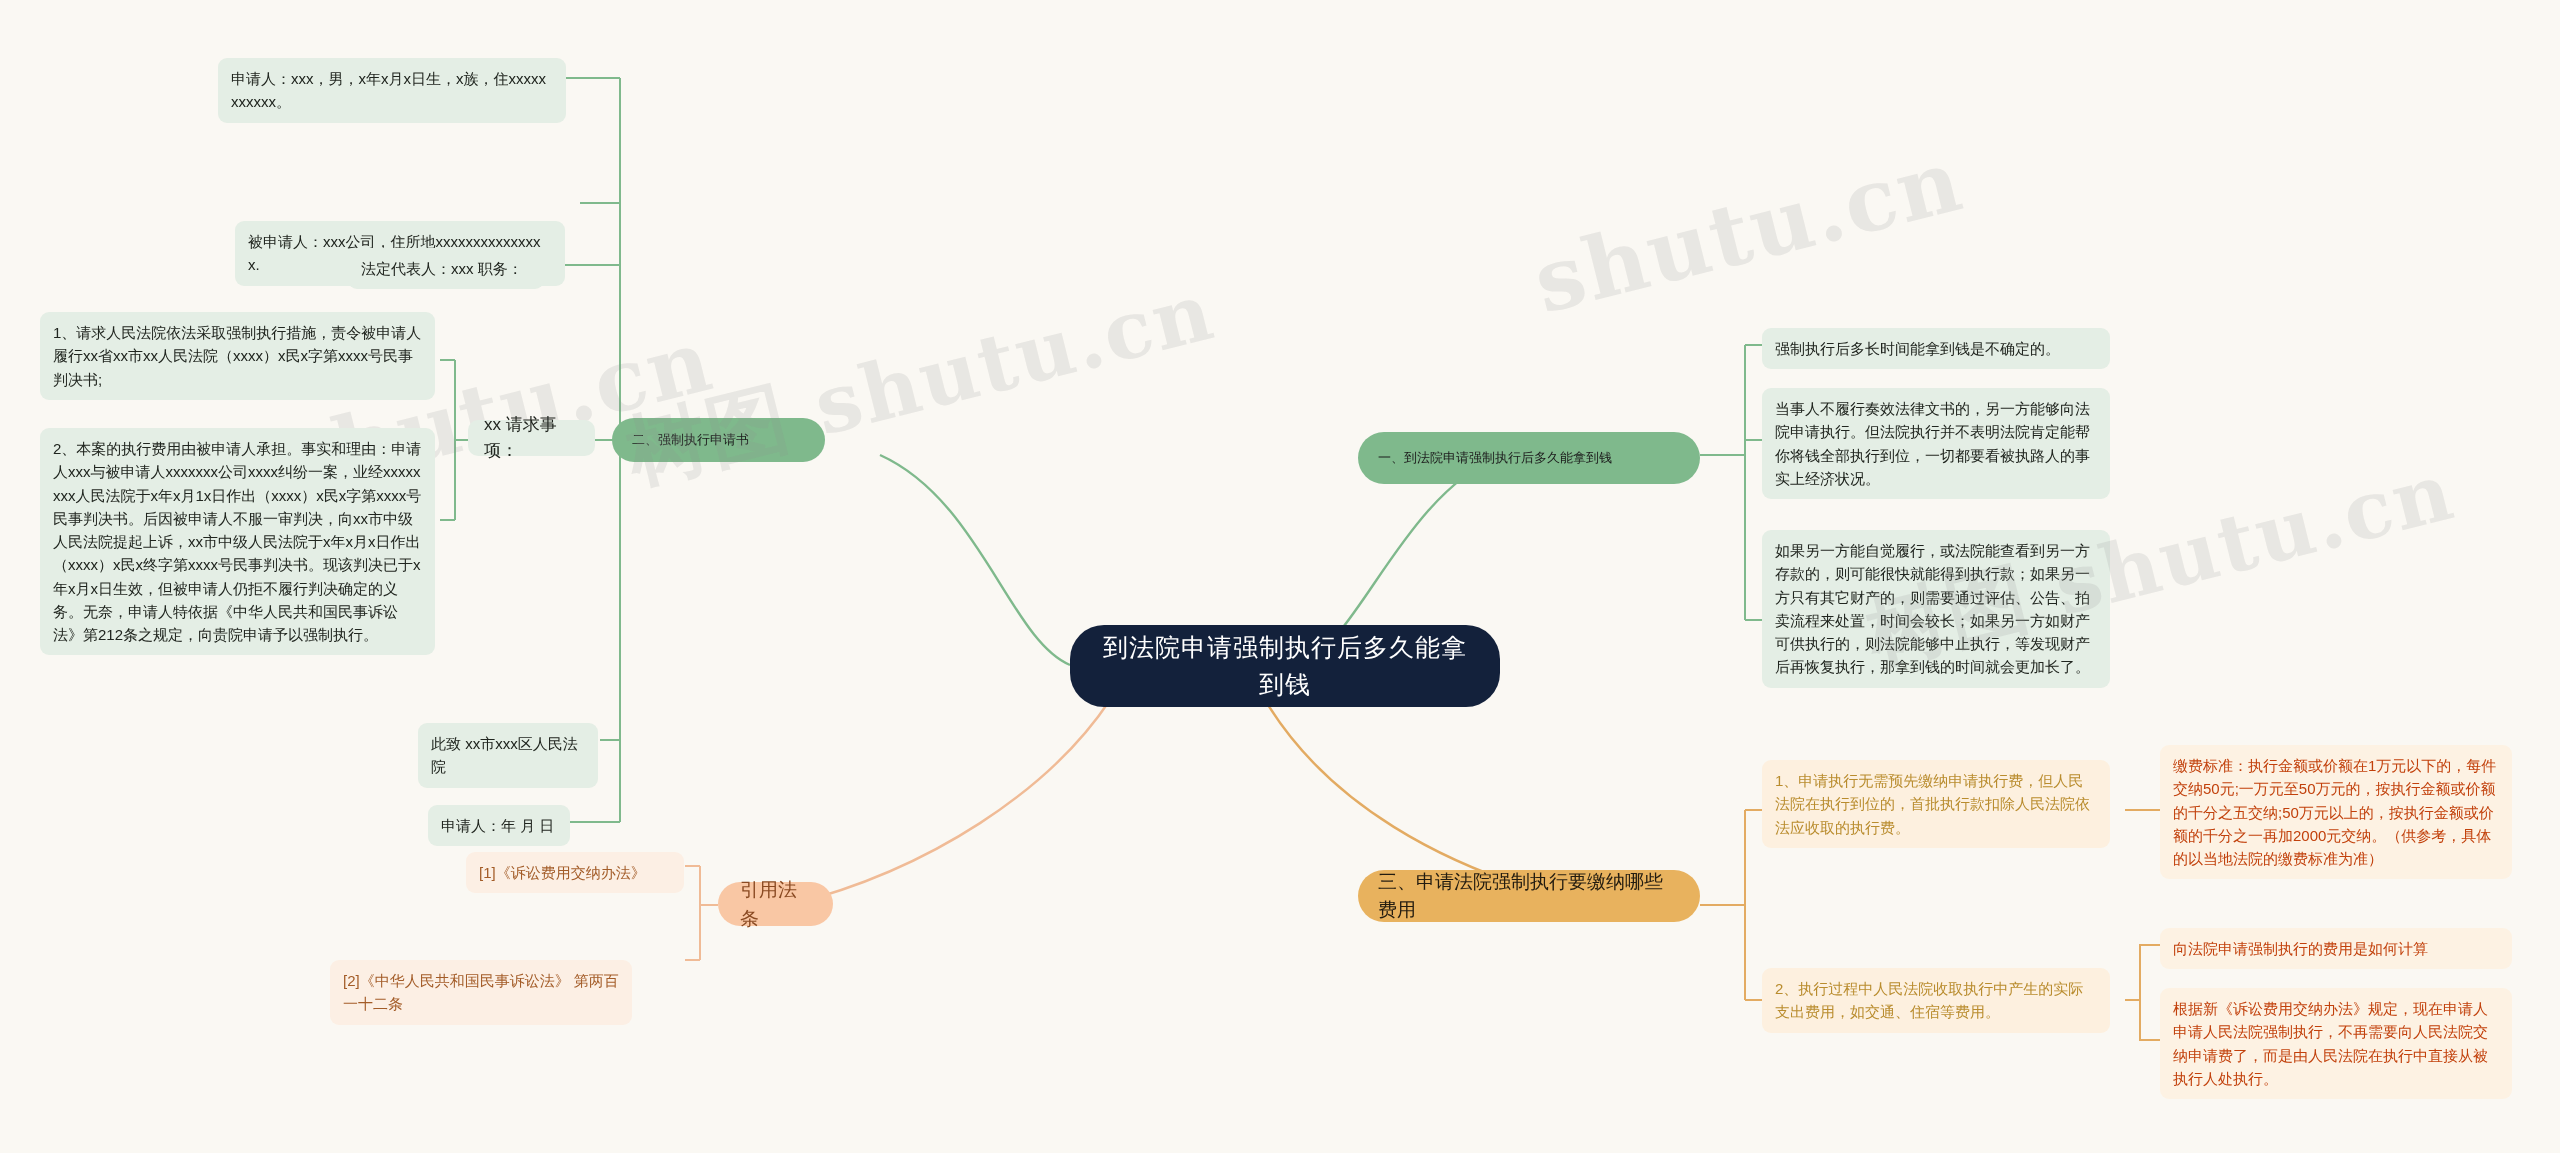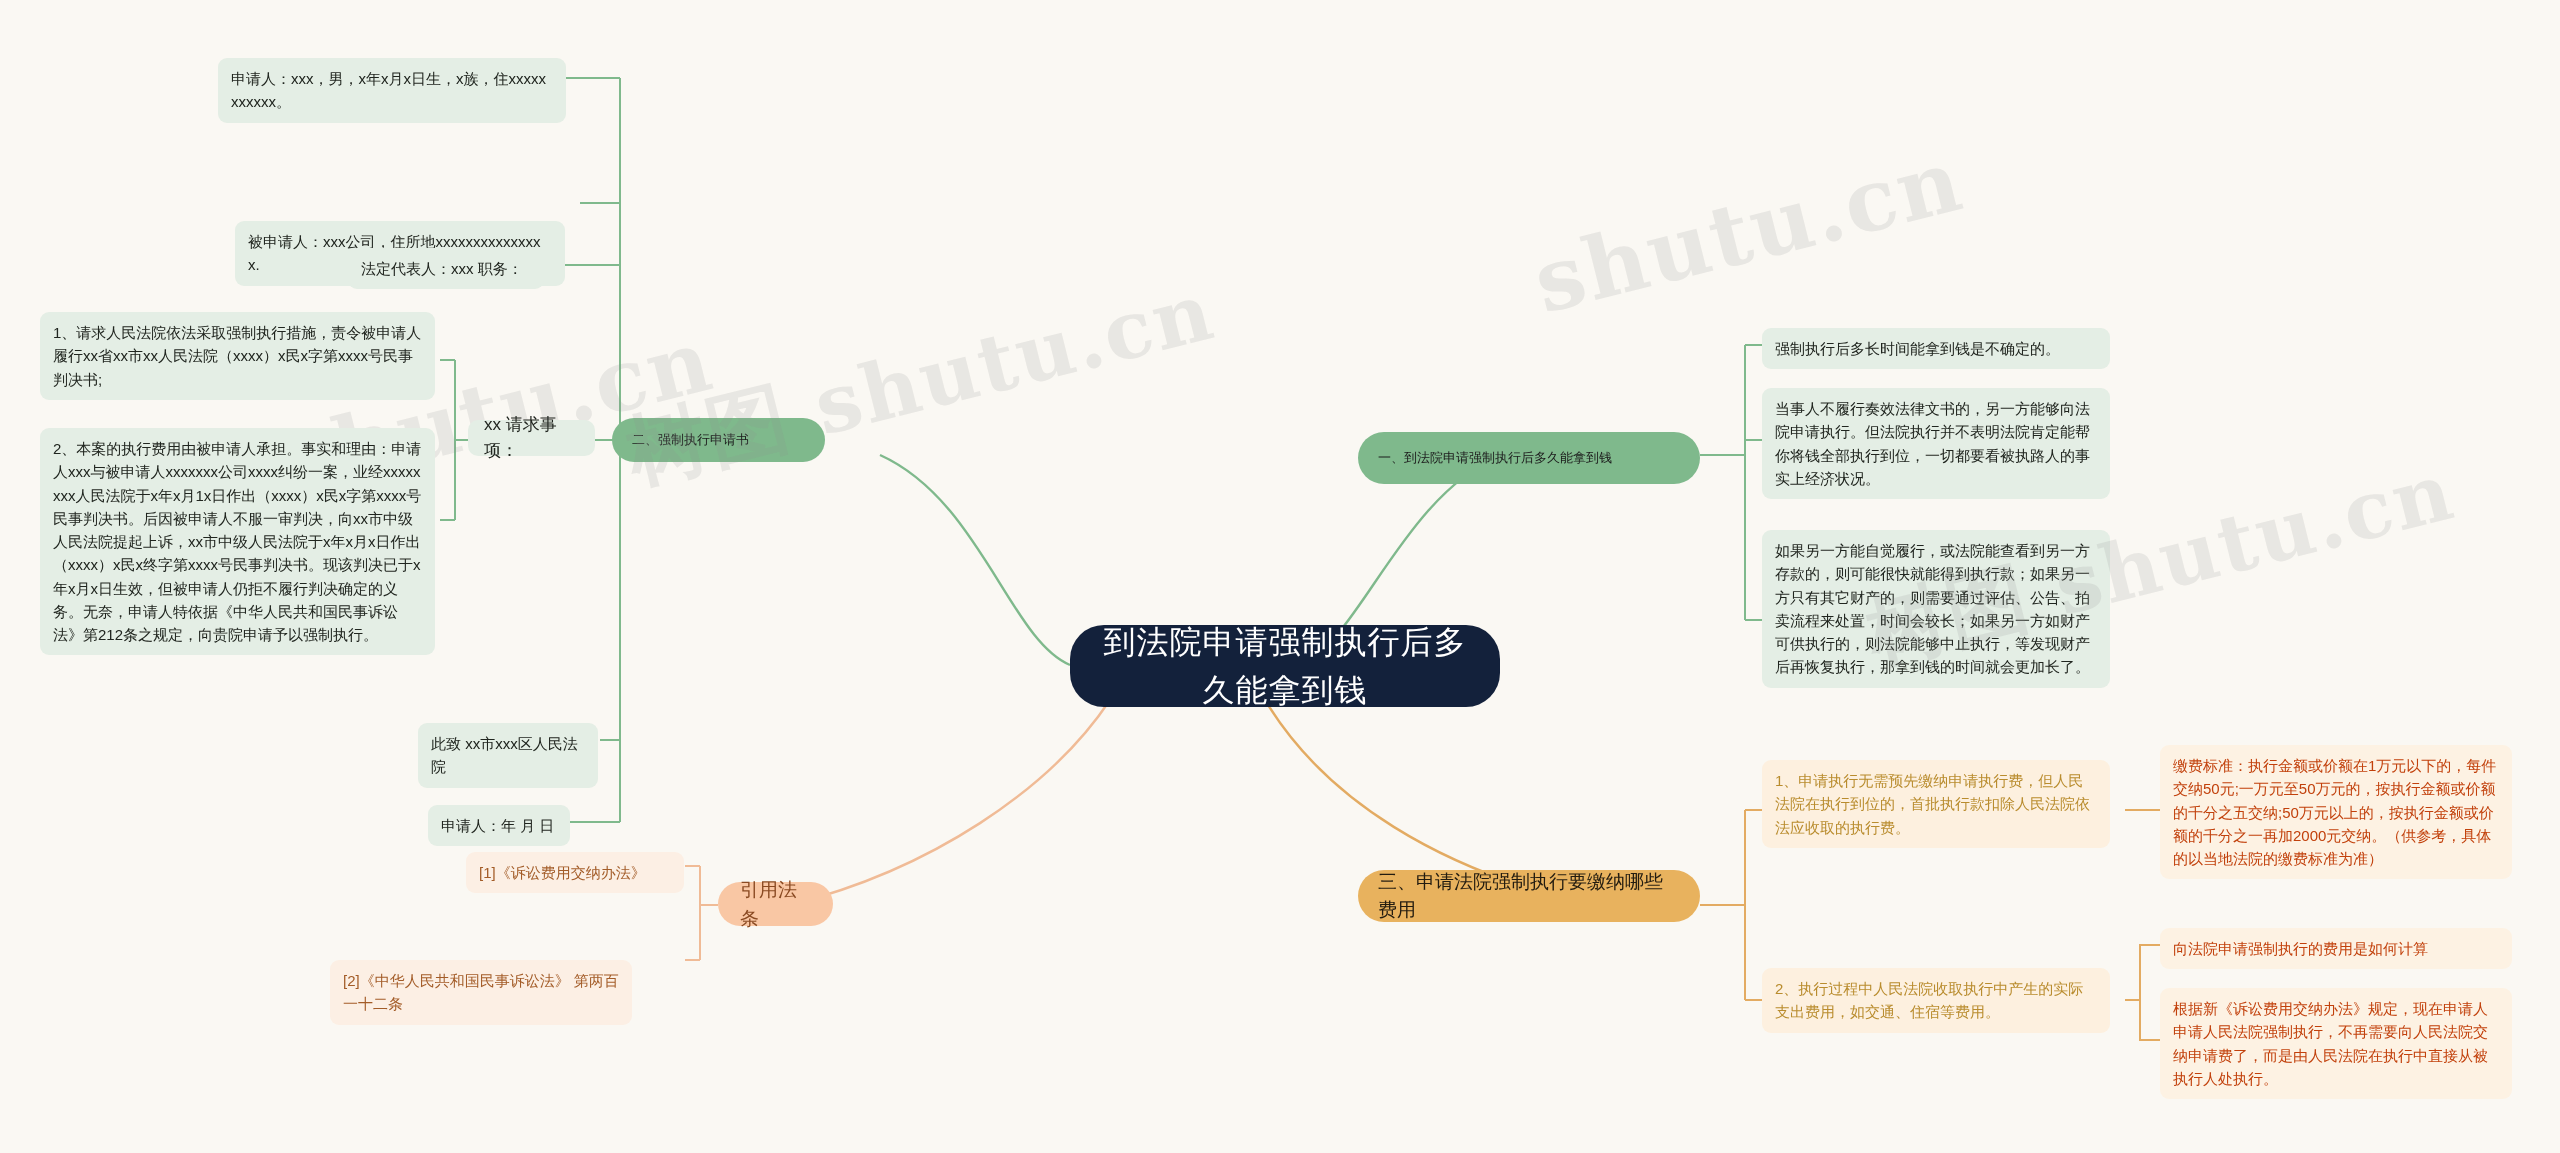--- a/index.html
+++ b/index.html
@@ -53,21 +53,21 @@
     line-height: 1.55;
     white-space: pre-wrap;
     word-break: break-all;
   }
 
   
   .root {
     background: #13213b;
     color: #ffffff;
     border-radius: 34px;
-    font-size: 32px;
+    font-size: 25px;
     text-align: center;
     display: flex;
     align-items: center;
     justify-content: center;
     line-height: 1.5;
     padding: 14px 28px;
     letter-spacing: 1px;
   }
 
   

